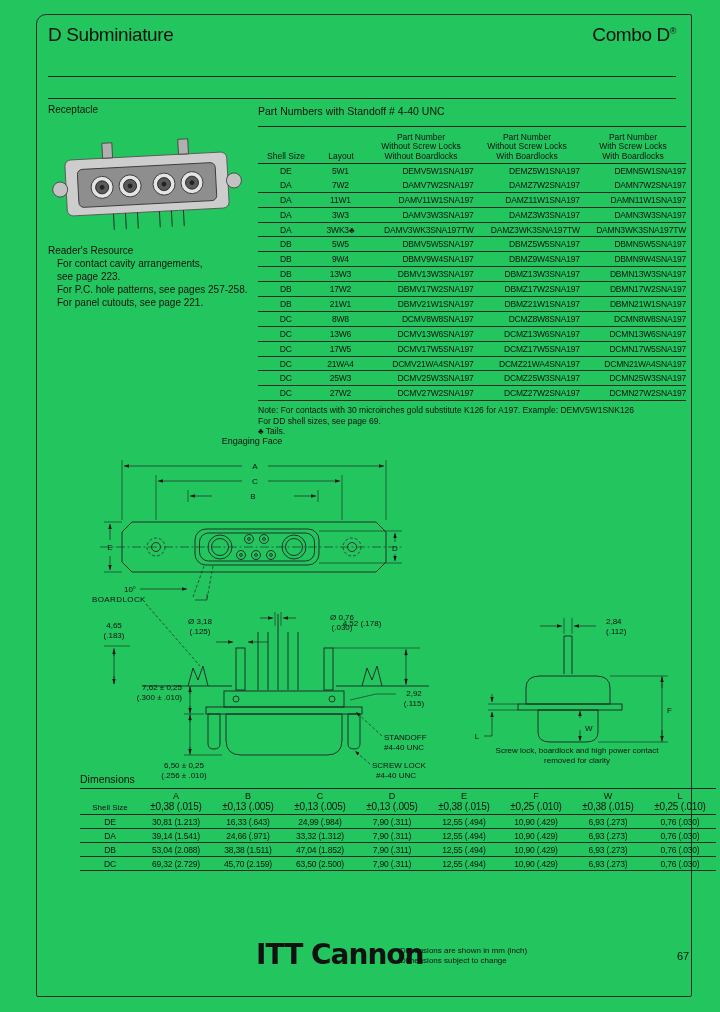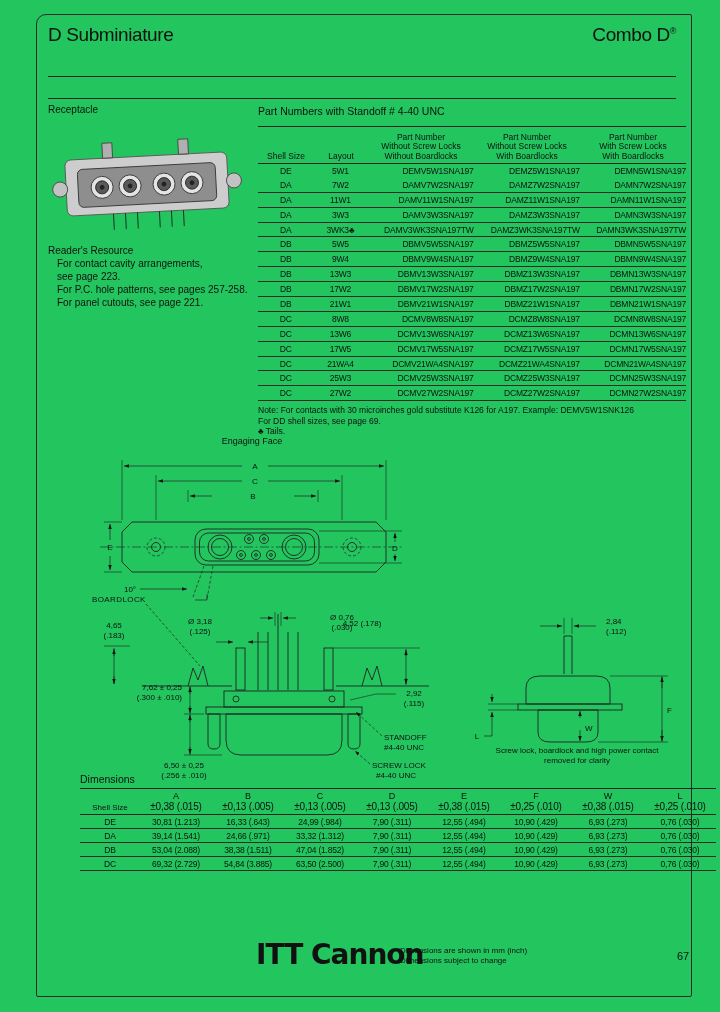--- a/index.html
+++ b/index.html
@@ -503,21 +503,21 @@
         <span class="d-c">47,04 (1.852)</span>
         <span class="d-c">7,90 (.311)</span>
         <span class="d-c">12,55 (.494)</span>
         <span class="d-c">10,90 (.429)</span>
         <span class="d-c">6,93 (.273)</span>
         <span class="d-c">0,76 (.030)</span>
       </div>
     <div class="drow">
         <span class="d-sh">DC</span>
         <span class="d-c">69,32 (2.729)</span>
-        <span class="d-c">54,84 (3.885)</span>
+        <span class="d-c">45,70 (2.159)</span>
         <span class="d-c">63,50 (2.500)</span>
         <span class="d-c">7,90 (.311)</span>
         <span class="d-c">12,55 (.494)</span>
         <span class="d-c">10,90 (.429)</span>
         <span class="d-c">6,93 (.273)</span>
         <span class="d-c">0,76 (.030)</span>
       </div>
   </div>
 
   <div class="abs logo">ITT Cannon</div>

